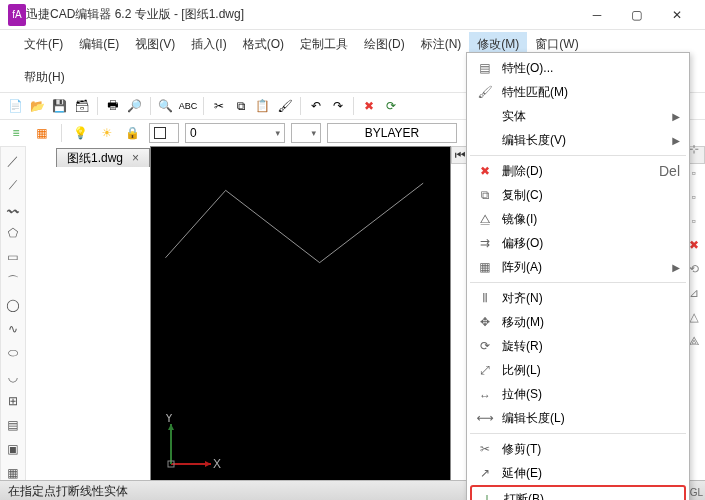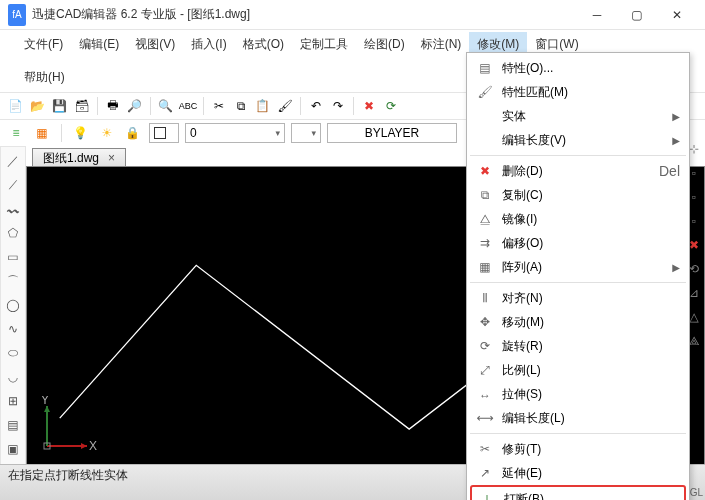--- a/index.html
+++ b/index.html
@@ -1,45 +1,45 @@
 <!DOCTYPE html>
 <html><head>
 <meta charset="utf-8">
 <style>
   * { margin: 0; padding: 0; box-sizing: border-box; font-family: "Microsoft YaHei", Arial, sans-serif; font-size: 12px; }
   body { background: #fff; width: 705px; height: 500px; overflow: hidden; position: relative; }
   .titlebar { height: 30px; background: #fff; border-bottom: 1px solid #e5e5e5; display: flex; align-items: center; padding: 0 8px; }
-  .titlebar .app-icon { width: 18px; height: 22px; background: #3b82f6; color: #fff; display: inline-flex; align-items: center; justify-content: center; font-size: 10px; border-radius: 2px; margin-right: 6px; }
+  .titlebar .app-icon { width: 18px; height: 22px; background: #a21caf; color: #fff; display: inline-flex; align-items: center; justify-content: center; font-size: 10px; border-radius: 2px; }
   .titlebar .title { color: #333; }
   .winbtns { margin-left: auto; display: flex; gap: 0; }
   .winbtn { width: 40px; height: 28px; display: flex; align-items: center; justify-content: center; color: #333; }
   .menubar { display: flex; flex-wrap: wrap; padding: 2px 6px; background: #fff; margin-left: 10px; }
   .menubar .menu { padding: 4px 8px; color: #333; }
   .menubar .menu.hot { background: #cce4f7; }
   .toolbar { display: flex; align-items: center; padding: 3px 6px; border-top: 1px solid #e5e5e5; gap: 2px; }
   .tbico { width: 20px; height: 20px; display: inline-flex; align-items: center; justify-content: center; }
   .tbsep { width: 1px; height: 18px; background: #ddd; margin: 0 3px; }
   .toolrow2 { display: flex; align-items: center; padding: 3px 6px; gap: 6px; border-top: 1px solid #e5e5e5; }
   .dropdown { border: 1px solid #b5b5b5; height: 20px; display: flex; align-items: center; padding: 0 4px; background: #fff; min-width: 60px; justify-content: space-between; }
   .dropdown .arrow { font-size: 9px; color: #666; margin-left:4px; }
   .main { position: relative; display: flex; height: calc(500px - 30px - 50px - 28px - 28px - 20px); }
   .vtoolbar { width: 26px; background: #f9f9f9; border: 1px solid #e5e5e5; display: flex; flex-direction: column; align-items: center; padding-top: 4px; gap: 4px; }
   .vtico { width: 20px; height: 20px; display: flex; align-items: center; justify-content: center; color: #555; }
-  .canvas-wrap { flex: 1; position: relative; display:flex; flex-direction:column; }
+  .canvas-wrap { flex: 1; position: relative; display:flex; flex-direction:row;margin-left:24px; }
   .tabstrip { display:flex; align-items:flex-end; height:20px; background:#fff; }
   .tab { background:#fff; border:1px solid #888; border-bottom:none; padding:1px 10px 0; margin-left:6px; font-size:11px; position:relative; top:1px; background:linear-gradient(#f5f5f5,#e0e0e0); }
   .tab .x { margin-left:6px; color:#555; }
   .canvas { flex:1; background: #000; position: relative; border: 1px solid #888; }
   .polyline { position:absolute; inset:0; }
   .ucs { position:absolute; left:10px; bottom:15px; }
   .layoutbar { height:18px; background:#f0f0f0; border:1px solid #ccc; display:flex; align-items:center; font-size:11px; }
   .layoutbar .navbtn { padding:0 3px; color:#333; }
   .layoutbar .ltab { padding:0 8px; border-left:1px solid #ccc; }
   .layoutbar .ltab.active { font-weight:bold; background:#fff; }
-  .statusbar { position:absolute; left:0; right:0; bottom:0; height:36px; background:linear-gradient(#eaeaea,#d8d8d8); border-top:1px solid #bbb; padding:2px 8px; color:#222; }
+  .statusbar { position:absolute; left:0; right:0; bottom:0; height:20px; background:linear-gradient(#eaeaea,#d8d8d8); border-top:1px solid #bbb; padding:2px 8px; color:#222; }
   .dropdown-menu { position:absolute; top:52px; left:466px; width:224px; background:#fff; border:1px solid #b5b5b5; box-shadow:2px 2px 6px rgba(0,0,0,.2); z-index:50; padding:3px 3px; }
   .dm-row { display:flex; align-items:center; height:24px; padding:0 6px; gap:8px; }
   .dm-row.sep { height:1px; background:#e0e0e0; margin:3px 0; padding:0; }
   .dm-row .dmico { width:18px; text-align:center; color:#666; }
   .dm-row .dmtxt { flex:1; }
   .dm-row .dmsc { color:#666; font-size:14px; }
   .dm-row .submenu-arrow { color:#666; font-size:10px; }
   .dm-row.highlight { background:#fff; border:2px solid #e53935; border-radius:3px; height:28px; }
   .right-edge { position:absolute; right:0; top:140px; width:22px; display:flex; flex-direction:column; gap:6px; align-items:center; }
   .right-edge .re { width:18px; height:18px; display:flex; align-items:center; justify-content:center; color:#888; }

